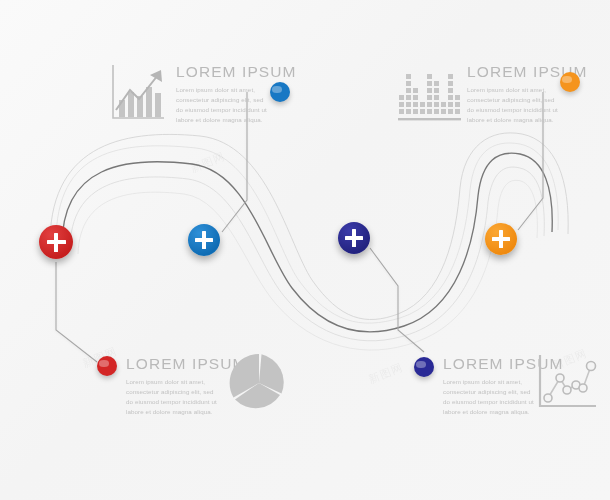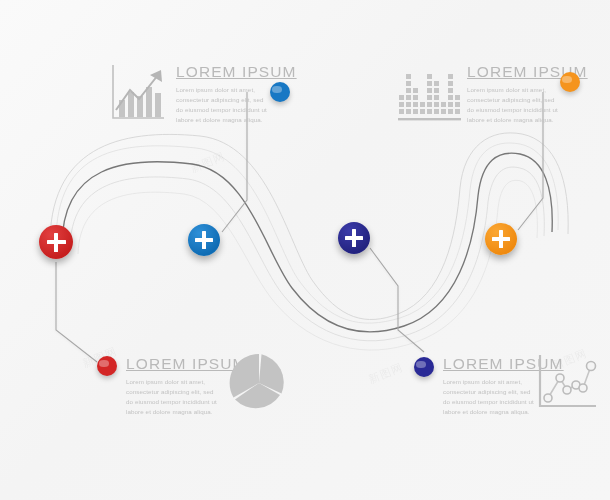--- a/index.html
+++ b/index.html
@@ -31,21 +31,20 @@
   .block {
     position: absolute;
   }
   .block-title {
     font-size: 15.5px;
     letter-spacing: 1.1px;
     color: #b9b9b9;
     font-weight: 400;
     white-space: nowrap;
     line-height: 1;
-    text-decoration: underline;
   }
   .block-body {
     font-size: 6.2px;
     line-height: 1.62;
     color: #c2c2c2;
     width: 96px;
     margin-top: 5px;
     letter-spacing: .1px;
   }
   .icon-box {

